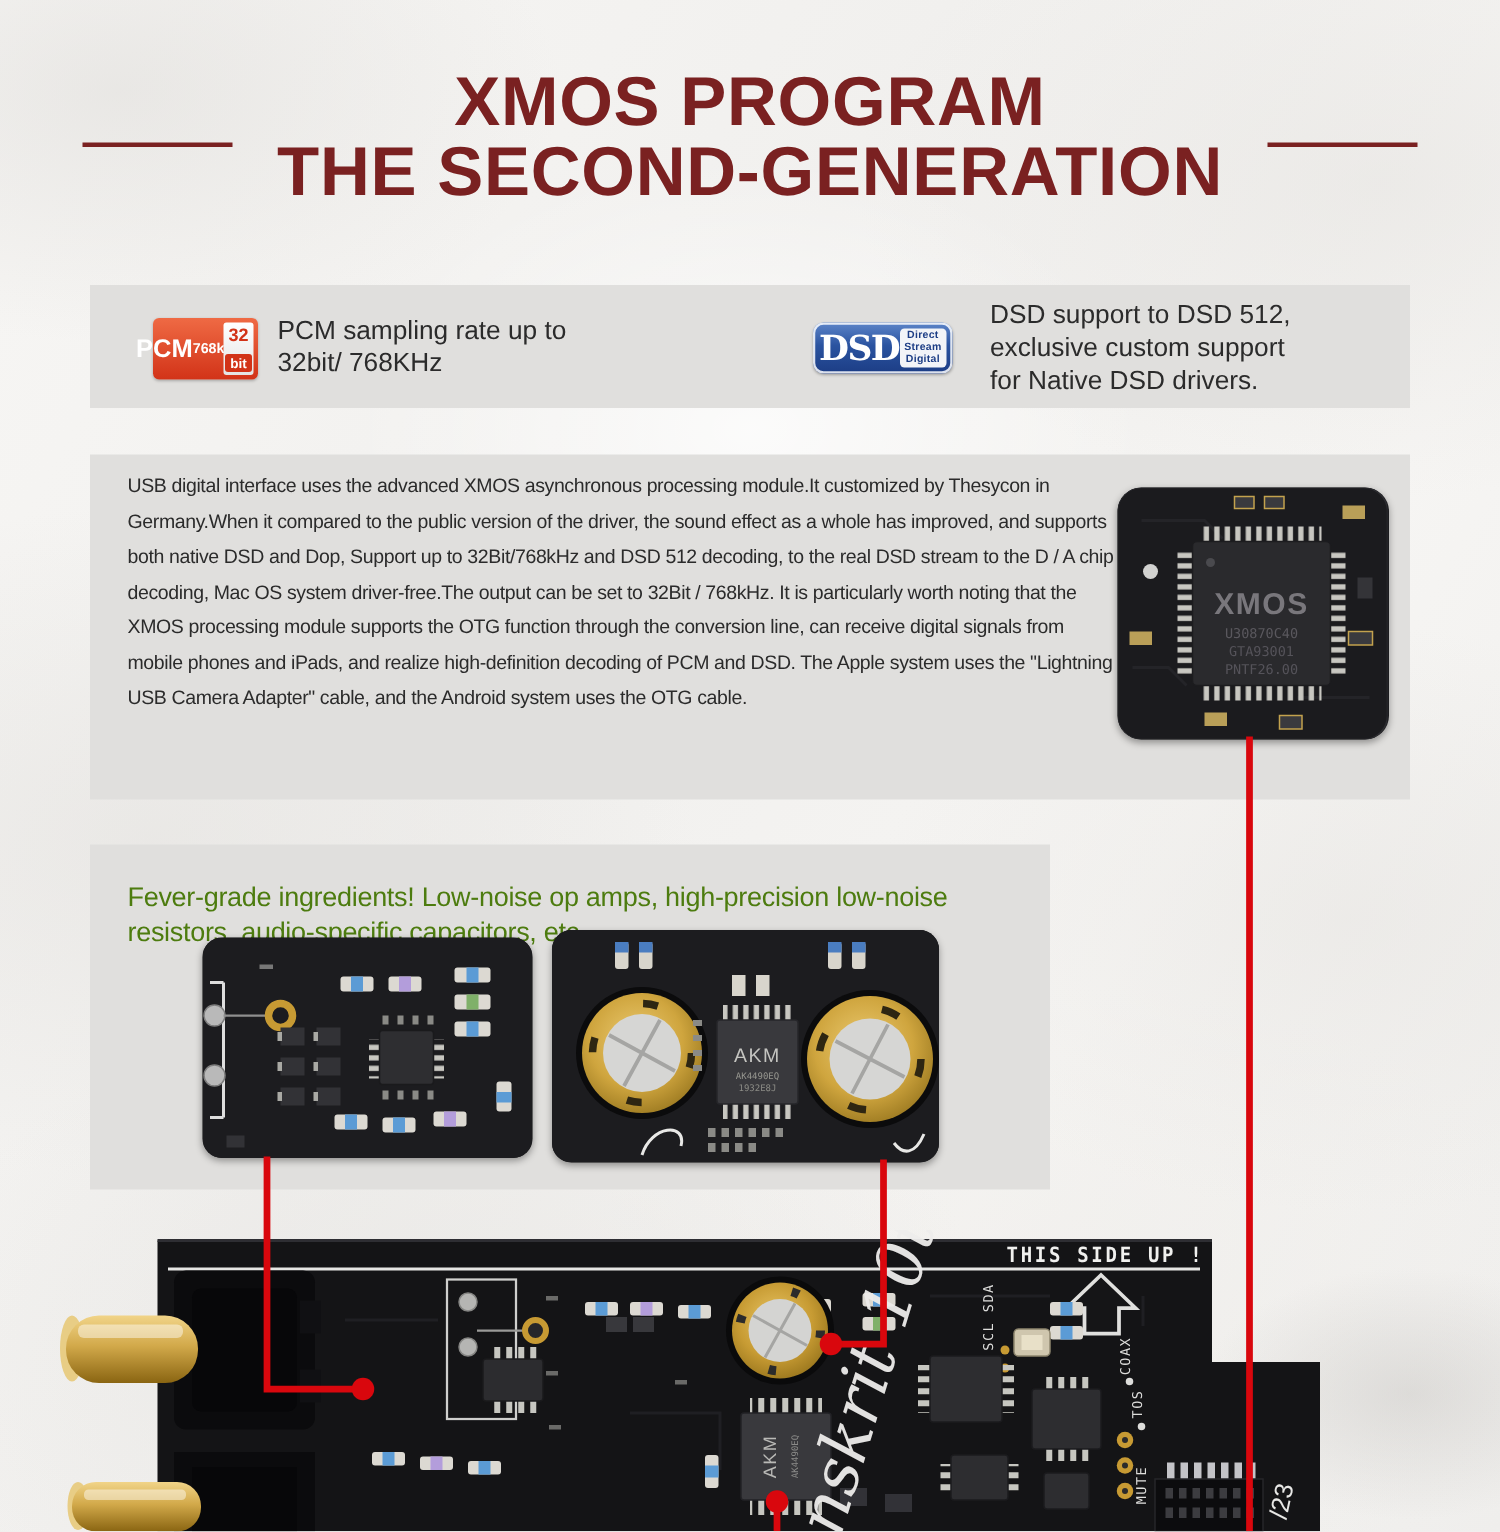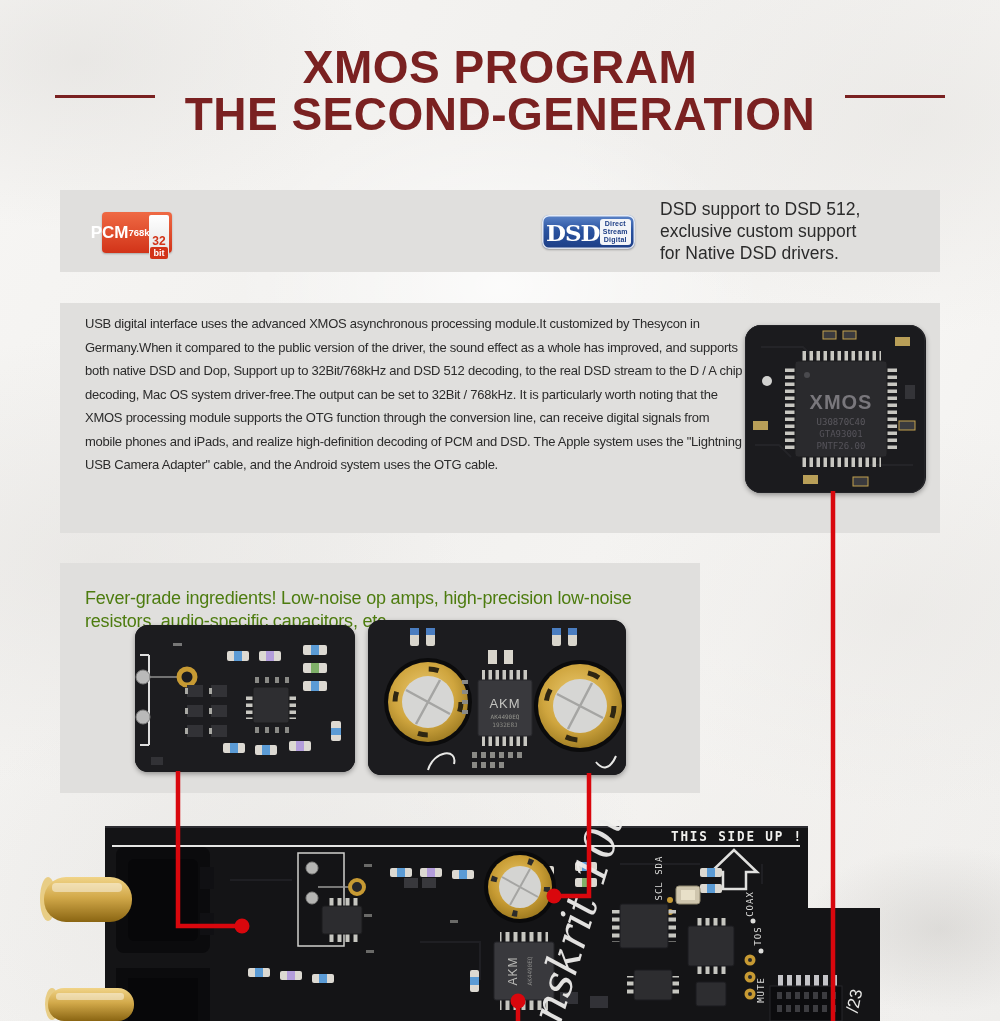--- a/index.html
+++ b/index.html
@@ -33,21 +33,21 @@
   .dsd-caption{left:600px;top:8px;line-height:22px;width:250px;}
 
   
   .pcm-badge{position:absolute;left:42px;top:22px;width:70px;height:41px;border-radius:4px;
     background:linear-gradient(180deg,#ef6a44,#d23318);display:flex;padding:3px;box-sizing:border-box;
     box-shadow:0 1px 2px rgba(0,0,0,.25);}
   .pcm-left{width:42px;display:flex;flex-direction:row;align-items:center;justify-content:center;color:#fff;}
   .pcm-main{font-size:17px;font-weight:bold;line-height:16px;}
   .pcm-sub{font-size:9.5px;font-weight:bold;line-height:11px;}
   .pcm-right{flex:1;background:linear-gradient(180deg,#ffffff,#e4e4e4);border-radius:2px;margin-left:2px;
-    display:flex;flex-direction:column;align-items:center;justify-content:space-between;padding:20px 1px;box-sizing:border-box;}
+    display:flex;flex-direction:column;align-items:center;justify-content:space-between;padding:2px 1px;box-sizing:border-box;}
   .pcm-bits{color:#d23318;font-size:12px;font-weight:bold;line-height:12px;}
   .pcm-bit{background:#d23318;color:#fff;font-size:9px;font-weight:bold;border-radius:2px;width:100%;text-align:center;line-height:12px;}
 
   
   .dsd-badge{position:absolute;left:482px;top:25px;width:93px;height:34px;border-radius:7px;
     background:linear-gradient(180deg,#5d85c9 0%,#2a53a0 45%,#1c3d85 100%);
     box-shadow:inset 0 0 0 1.5px rgba(255,255,255,.85),0 1px 2px rgba(0,0,0,.3);
     display:flex;align-items:center;padding:0 4px;box-sizing:border-box;}
   .dsd-main{color:#fff;font-family:"DejaVu Serif",serif;font-weight:bold;font-size:23px;letter-spacing:-1px;flex:1;text-align:left;}
   .dsd-box{width:34px;height:26px;background:#f2f4f8;border-radius:3px;display:flex;flex-direction:column;justify-content:center;}
@@ -84,20 +84,24 @@
   <div class="panel panel-badges">
     <div class="pcm-badge">
       <div class="pcm-left">
         <div class="pcm-main">PCM</div>
         <div class="pcm-sub">768kHz</div>
       </div>
       <div class="pcm-right">
         <div class="pcm-bits">32</div>
         <div class="pcm-bit">bit</div>
       </div>
+    </div>
+    <div class="caption pcm-caption">
+      <div>PCM sampling rate up to</div>
+      <div>32bit/ 768KHz</div>
     </div>
 
     <div class="dsd-badge">
       <div class="dsd-main">DSD</div>
       <div class="dsd-box">
         <div class="dsd-word">Direct</div>
         <div class="dsd-word">Stream</div>
         <div class="dsd-word">Digital</div>
       </div>
     </div>

